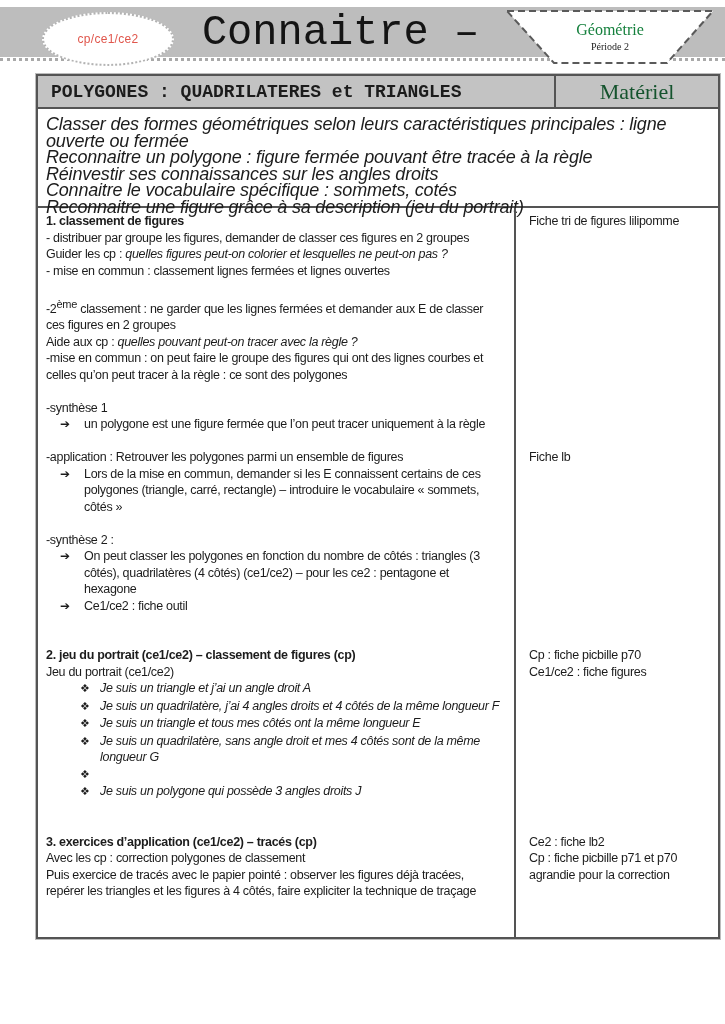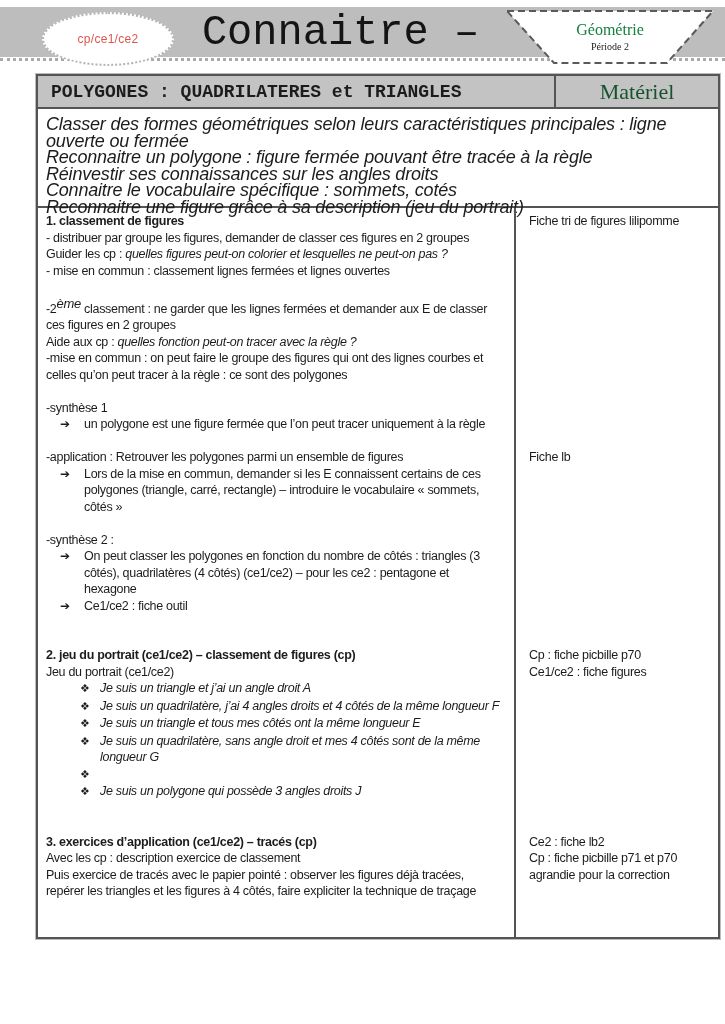--- a/index.html
+++ b/index.html
@@ -41,21 +41,21 @@
   .trow{display:flex;}
   .trow.grow{flex:1;}
   .cell-l{width:478px;box-sizing:border-box;border-right:2px solid #545454;
           padding:0 10px 0 8px;font-size:12.5px;line-height:16.5px;letter-spacing:-.3px;}
   .cell-r{flex:1;padding:0 4px 0 13px;font-size:12.5px;line-height:16.5px;letter-spacing:-.3px;}
   .pt{padding-top:5px;}
   .cell-l p,.cell-r p{margin:0;}
   .b{font-weight:bold;}
   .i{font-style:italic;}
   .blank{height:16.5px;}
-  sup{font-size:13px;font-style:italic;}
+  sup{font-size:11px;}
   .arrow-item{display:flex;margin-left:14px;}
   .arrow-item .g{flex:none;width:24px;font-family:"DejaVu Sans",sans-serif;font-size:12px;
                  font-style:normal;}
   .bullet-item{display:flex;margin-left:34px;font-style:italic;}
   .bullet-item .g{flex:none;width:20px;font-family:"DejaVu Sans",sans-serif;font-size:11px;
                   font-style:normal;padding-top:1px;}
 </style>
 </head>
 <body>
 
@@ -95,21 +95,21 @@
     <div class="tbody">
 
       <div class="trow">
         <div class="cell-l pt">
           <p class="b">1. classement de figures</p>
           <p>- distribuer par groupe les figures, demander de classer ces figures en 2 groupes</p>
           <p><span>Guider les cp : </span><span class="i">quelles figures peut-on colorier et lesquelles ne peut-on pas ?</span></p>
           <p>- mise en commun : classement lignes fermées et lignes ouvertes</p>
           <div class="blank"></div>
           <p><span>-2</span><sup>ème</sup><span> classement : ne garder que les lignes fermées et demander aux E de classer ces figures en 2 groupes</span></p>
-          <p><span>Aide aux cp : </span><span class="i">quelles fonction peut-on tracer avec la règle ?</span></p>
+          <p><span>Aide aux cp : </span><span class="i">quelles pouvant peut-on tracer avec la règle ?</span></p>
           <p>-mise en commun : on peut faire le groupe des figures qui ont des lignes courbes et celles qu’on peut tracer à la règle : ce sont des polygones</p>
           <div class="blank"></div>
           <p>-synthèse 1</p>
           <div class="arrow-item">
             <span class="g">➔</span>
             <span>un polygone est une figure fermée que l’on peut tracer uniquement à la règle</span>
           </div>
           <div class="blank"></div>
         </div>
         <div class="cell-r pt">
@@ -180,21 +180,21 @@
         </div>
         <div class="cell-r">
           <p>Cp : fiche picbille p70</p>
           <p>Ce1/ce2 : fiche figures</p>
         </div>
       </div>
 
       <div class="trow grow">
         <div class="cell-l">
           <p class="b">3. exercices d’application (ce1/ce2) – tracés (cp)</p>
-          <p>Avec les cp : description exercice de classement</p>
+          <p>Avec les cp : correction polygones de classement</p>
           <p>Puis exercice de tracés avec le papier pointé : observer les figures déjà tracées, repérer les triangles et les figures à 4 côtés, faire expliciter la technique de traçage</p>
         </div>
         <div class="cell-r">
           <p>Ce2 : fiche lb2</p>
           <p>Cp : fiche picbille p71 et p70 agrandie pour la correction</p>
         </div>
       </div>
 
     </div>
   </div>

